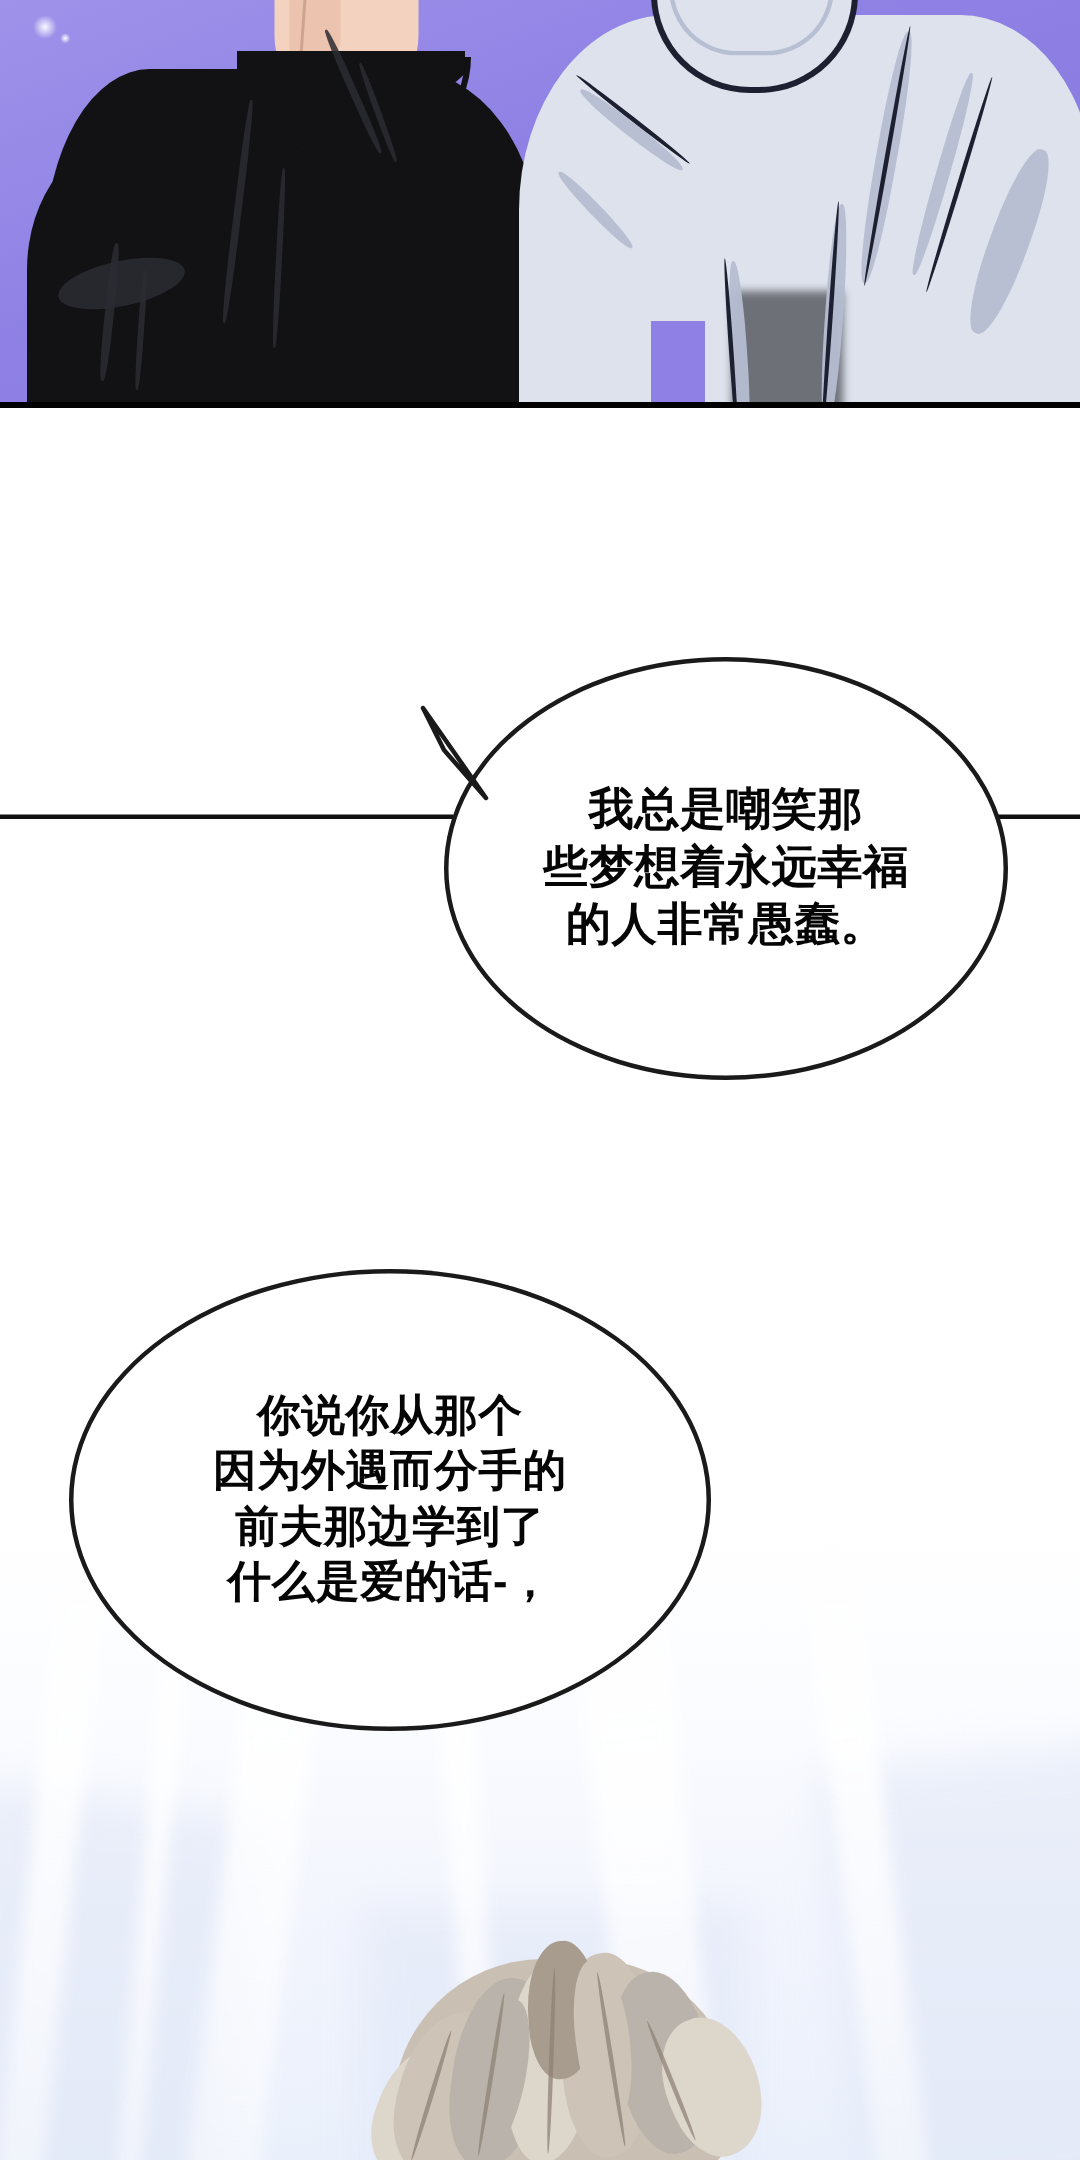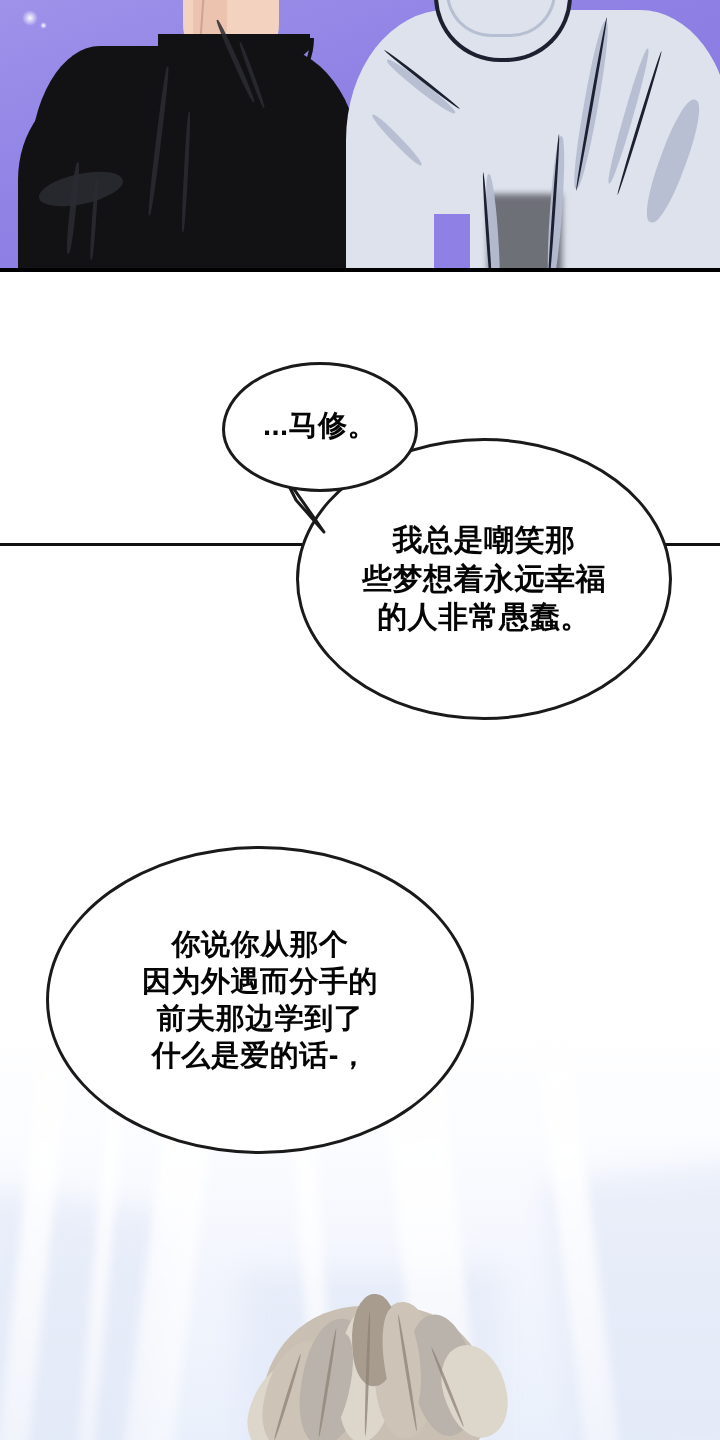--- a/index.html
+++ b/index.html
@@ -539,17 +539,14 @@
   <div class="bubble" id="bubble-2">
     <div class="txt">我总是嘲笑那
 些梦想着永远幸福
 的人非常愚蠢。</div>
   </div>
 
   <svg class="tail1" viewBox="0 0 46 64">
     <path d="M2 2 L44 62 L16 30 Z" fill="#ffffff" stroke="#1a1a1a" stroke-width="3" stroke-linejoin="round"></path>
   </svg>
 
-  <div class="bubble" id="bubble-1">
-    <div class="txt">...马修。</div>
-  </div>
 
 </div>
 
 </body></html>

